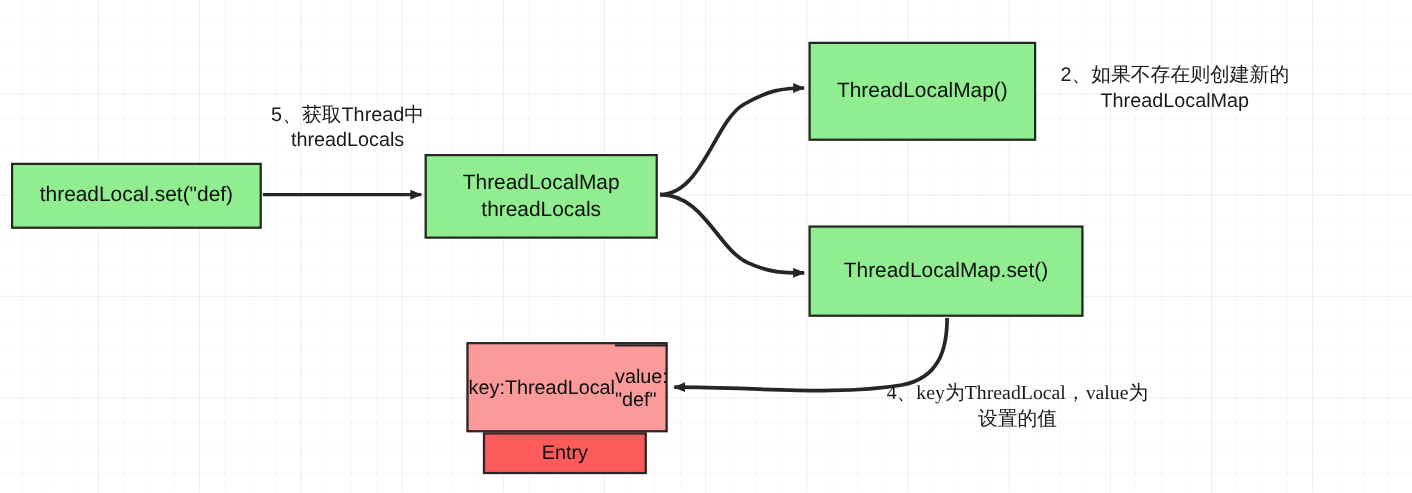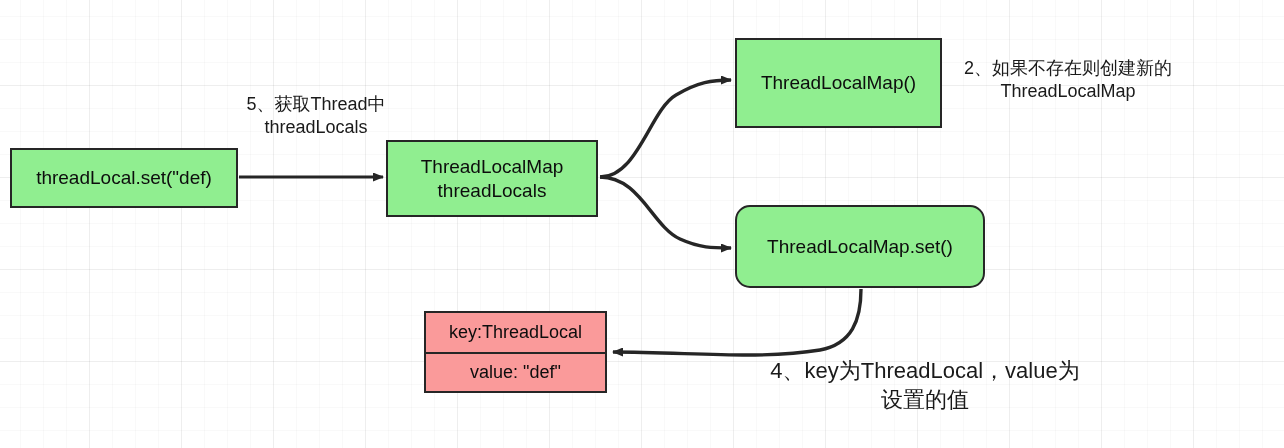--- a/index.html
+++ b/index.html
@@ -61,33 +61,32 @@
     text-align: center;
     color: #1a1a1a;
     line-height: 1.3;
     white-space: pre-line;
   }
 
   
   #node-threadlocal-set   { left: 10px;  top: 148px; width: 228px; height: 60px;  font-size: 19px; }
   #node-threadlocals      { left: 386px; top: 140px; width: 212px; height: 77px;  font-size: 19px; }
   #node-threadlocalmap    { left: 735px; top: 38px;  width: 207px; height: 90px;  font-size: 19px; }
-  #node-threadlocalmapset { left: 735px; top: 205px; width: 250px; height: 83px;  font-size: 19px; border-radius: 15px; }
+  #node-threadlocalmapset { left: 735px; top: 205px; width: 250px; height: 83px;  font-size: 19px; }
 
   #entry-kv {
     position: absolute;
     left: 424px;
     top: 311px;
     width: 183px;
     height: 82px;
     box-sizing: border-box;
     border: 2px solid #262626;
     background: #fa9a9a;
     display: flex;
-    flex-direction: column;
   }
   #entry-kv .cell {
     flex: 1 1 50%;
     display: flex;
     align-items: center;
     justify-content: center;
     font-size: 18px;
     color: #0d0d0d;
     box-sizing: border-box;
   }
@@ -99,21 +98,21 @@
     top: 393px;
     width: 149px;
     height: 38px;
     font-size: 18px;
   }
 
   
   #label-1 { left: 218px; top: 93px;  width: 196px; font-size: 18px; }
   #label-2 { left: 943px; top: 57px;  width: 250px; font-size: 18px; }
   #label-3 { left: 988px; top: 222px; width: 296px; font-size: 18px; }
-  #label-4 { left: 762px; top: 357px; width: 326px; font-size: 22px; }
+  #label-4 { left: 762px; top: 346px; width: 326px; font-size: 18px; font-family: Liberation Serif, serif; }
 </style>
 </head>
 <body>
 
 <div id="canvas">
 
   <svg id="edges" viewBox="0 0 1284 448">
     <defs>
       <marker id="arrowhead" markerWidth="11" markerHeight="9" refX="10" refY="4.5" orient="auto" markerUnits="userSpaceOnUse">
         <path d="M0,0 L11,4.5 L0,9 Z" fill="#262626"></path>
@@ -136,20 +135,21 @@
 
   <div class="node green" id="node-threadlocalmap">ThreadLocalMap()</div>
 
   <div class="node green" id="node-threadlocalmapset">ThreadLocalMap.set()</div>
 
   <div id="entry-kv">
     <div class="cell">key:ThreadLocal</div>
     <div class="cell second">value: "def"</div>
   </div>
 
+  <div class="node red" id="entry-name">Entry</div>
 
   <div class="label" id="label-1">5、获取Thread中
 threadLocals</div>
 
   <div class="label" id="label-2">2、如果不存在则创建新的
 ThreadLocalMap</div>
 
 
   <div class="label" id="label-4">4、key为ThreadLocal，value为
 设置的值</div>

